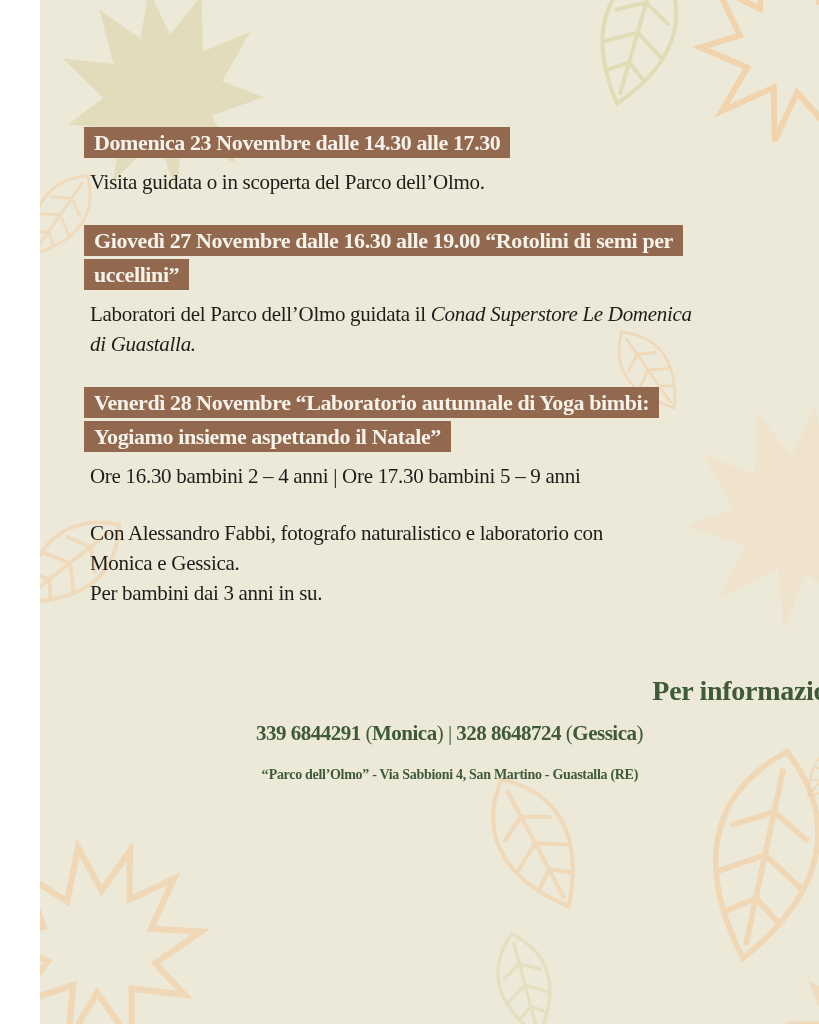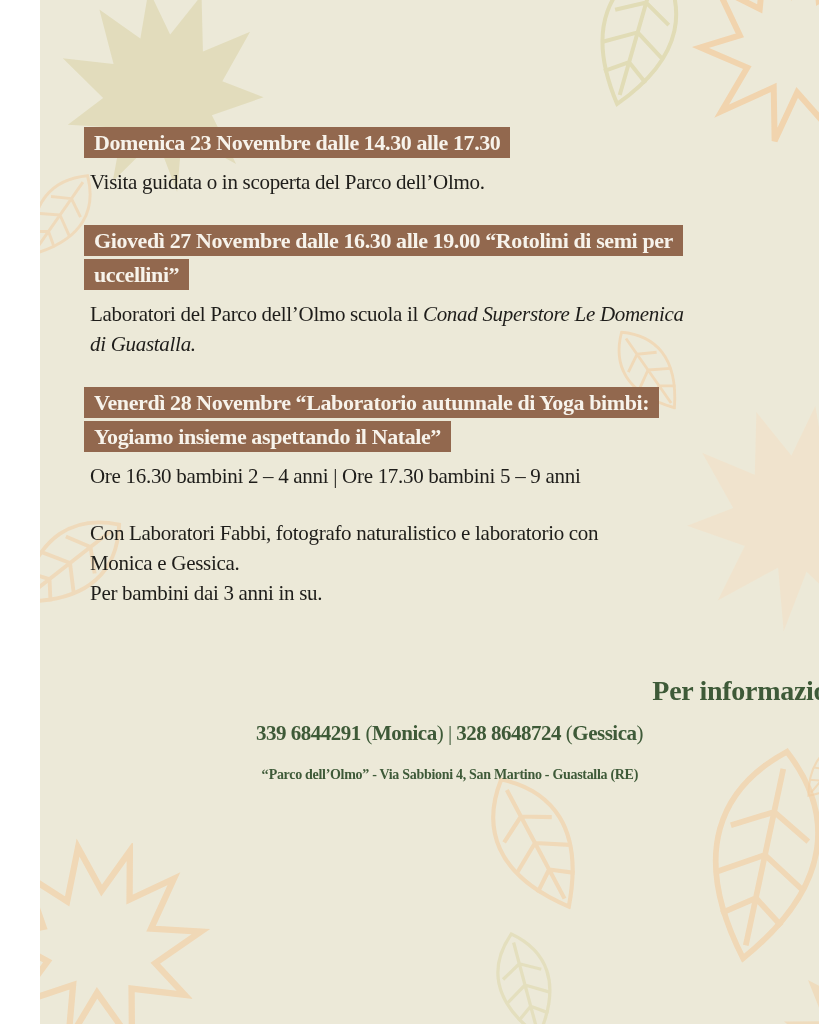--- a/index.html
+++ b/index.html
@@ -133,36 +133,36 @@
     <h2 class="event-title">Domenica 23 Novembre dalle 14.30 alle 17.30</h2>
     <p class="event-body">
             <span class="body-line"><span>Visita guidata o in scoperta del Parco dell’Olmo.</span></span>
           </p>
   </section>
 
   <section class="event">
     <h2 class="event-title">Giovedì 27 Novembre dalle 16.30 alle 19.00 “Rotolini di semi per
 uccellini”</h2>
     <p class="event-body">
-            <span class="body-line"><span>Laboratori del Parco dell’Olmo scuola il </span><span class="it">Conad Superstore Le Domenica</span></span>
+            <span class="body-line"><span>Laboratori del Parco dell’Olmo guidata il </span><span class="it">Conad Superstore Le Domenica</span></span>
             <span class="body-line"><span class="it">di Guastalla.</span></span>
           </p>
   </section>
 
   <section class="event">
     <h2 class="event-title">Venerdì 28 Novembre “Laboratorio autunnale di Yoga bimbi:
 Yogiamo insieme aspettando il Natale”</h2>
     <p class="event-body">
             <span class="body-line"><span>Ore 16.30 bambini 2 – 4 anni | Ore 17.30 bambini 5 – 9 anni</span></span>
           </p>
   </section>
 
   <section class="event">
     <p class="event-body">
-            <span class="body-line"><span>Con Laboratori Fabbi, fotografo naturalistico e laboratorio con</span></span>
+            <span class="body-line"><span>Con Alessandro Fabbi, fotografo naturalistico e laboratorio con</span></span>
             <span class="body-line"><span>Monica e Gessica.</span></span>
             <span class="body-line"><span>Per bambini dai 3 anni in su.</span></span>
           </p>
   </section>
 
 </div>
 
     <div class="footer">
       <div class="info-title">Per informazioni:</div>
       <div class="phone-line" id="phone-line"><span>339 6844291 </span><span class="thin">(</span><span>Monica</span><span class="thin">)</span><span class="thin"> | </span><span>328 8648724 </span><span class="thin">(</span><span>Gessica</span><span class="thin">)</span></div>

